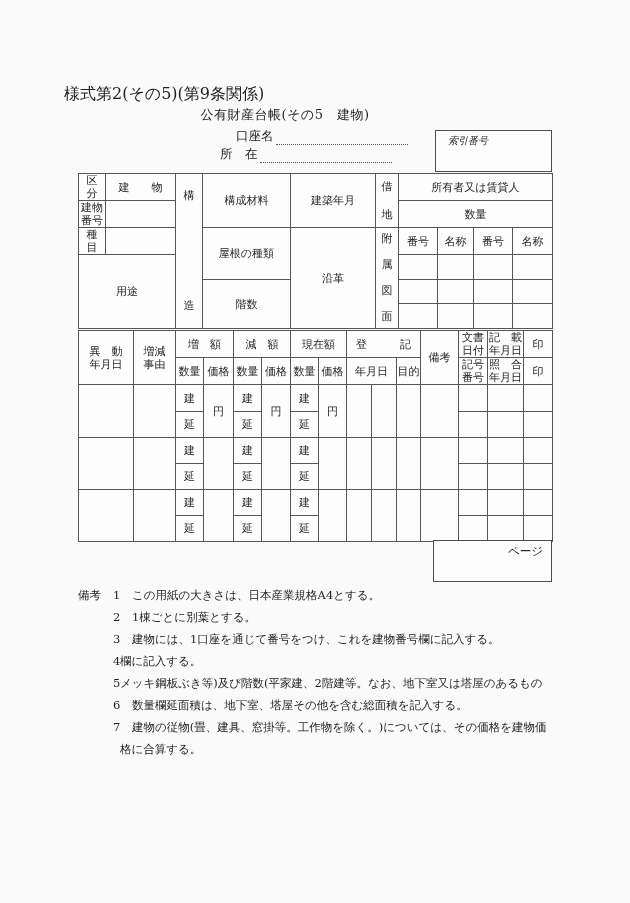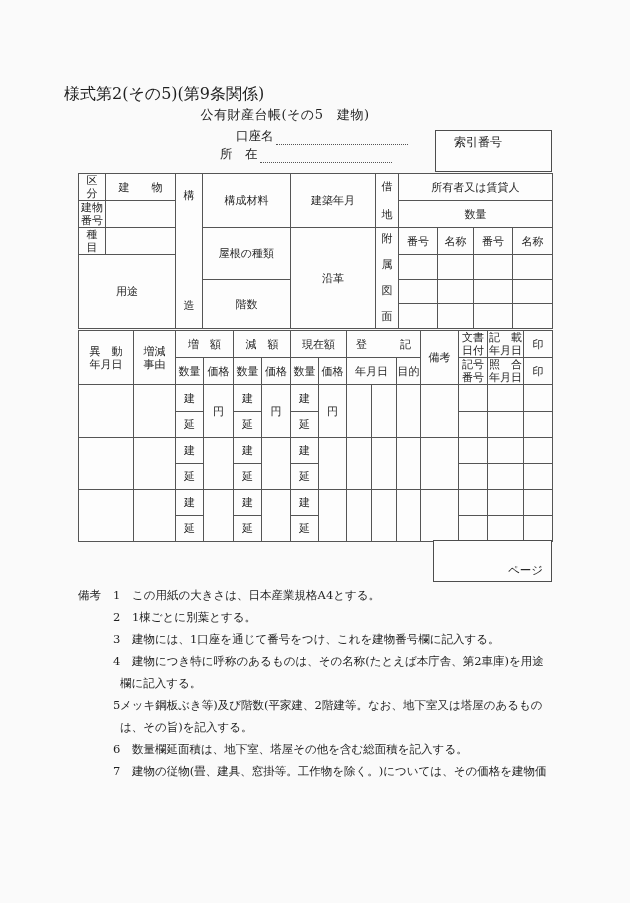--- a/index.html
+++ b/index.html
@@ -10,22 +10,22 @@
   }
   .abs { position:absolute; }
   .form-code { left:64px; top:84px; font-size:16px; }
   .doc-title { left:0; top:106px; width:570px; text-align:center; font-size:13px; letter-spacing:0.5px; }
 
   .field-line { display:flex; align-items:flex-end; font-size:12.5px; }
   .field-line .lab { flex:none; }
   .dots { display:inline-block; width:132px; height:14px; border-bottom:1.5px dotted #555; margin-left:2px; }
 
   .boxed { border:1px solid #4d4d4d; box-sizing:border-box; background:#fdfdfd; }
-  .index-box { left:435px; top:130px; width:117px; height:42px; padding:3px 18px; font-size:12px; }
-  .page-box { left:433px; top:540px; width:119px; height:42px; display:flex; align-items:flex-end; justify-content:flex-end; padding:3px 8px; font-size:11.5px; }
+  .index-box { left:435px; top:130px; width:117px; height:42px; padding:3px 12px; font-size:10px;font-style:italic; }
+  .page-box { left:433px; top:540px; width:119px; height:42px; display:flex; justify-content:flex-end; padding:3px 8px; font-size:11.5px; }
 
   table.t { border-collapse:collapse; table-layout:fixed; background:#fdfdfd; }
   table.t td {
     border:1px solid #555; padding:0; font-size:11px; line-height:13px;
     overflow:hidden; vertical-align:middle; text-align:center;
   }
   td.sm { font-size:10px; line-height:11px; }
   td.pre { white-space:pre-line; }
   td.tl { text-align:left; vertical-align:top; padding:3px 1px 0 4px; }
   td.lft { text-align:left; padding-left:5px; font-size:11.5px; }
@@ -304,38 +304,37 @@
       </div>
       <div class="note-row">
         <span class="nn">3</span>
         <div class="nt">
             <div>建物には、1口座を通じて番号をつけ、これを建物番号欄に記入する。</div>
           </div>
       </div>
       <div class="note-row">
         <span class="nn">4</span>
         <div class="nt">
-          <div>建物につき特に呼称のあるものは、その名称(たとえば本庁舎、第2車庫)を用途</div>
           <div class="nr">欄に記入する。</div>
         </div>
       </div>
       <div class="note-row">
         <span class="nn">5</span>
         <div class="nt">
           <div class="nr">メッキ鋼板ぶき等)及び階数(平家建、2階建等。なお、地下室又は塔屋のあるもの</div>
-          <div class="nr">は、その旨)を記入する。</div>
         </div>
       </div>
       <div class="note-row">
         <span class="nn">6</span>
         <div class="nt">
             <div>数量欄延面積は、地下室、塔屋その他を含む総面積を記入する。</div>
           </div>
       </div>
       <div class="note-row">
         <span class="nn">7</span>
         <div class="nt">
           <div>建物の従物(畳、建具、窓掛等。工作物を除く。)については、その価格を建物価</div>
+          <div class="nr">格に合算する。</div>
         </div>
       </div>
     </div>
   </div>
 </div>
 
 </body></html>

